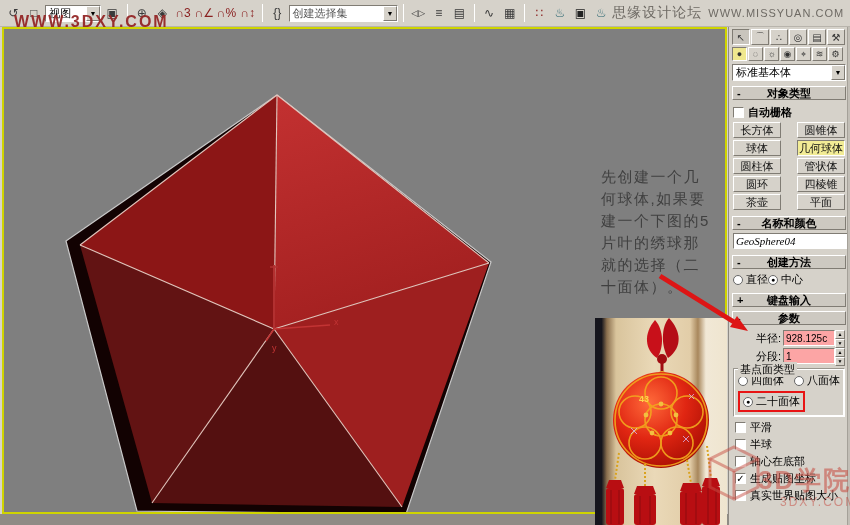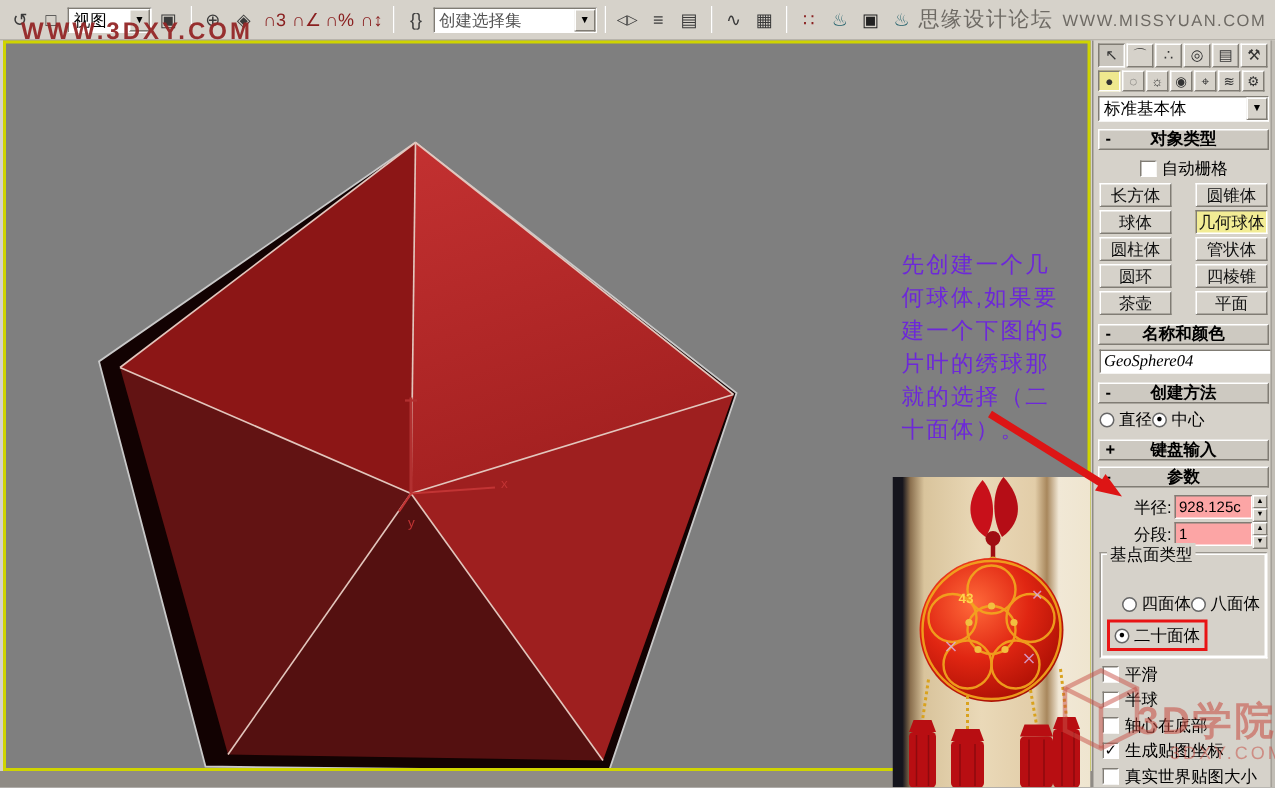--- a/index.html
+++ b/index.html
@@ -23,21 +23,21 @@
 
   
   .viewport { position:absolute; left:2px; top:27px; width:725px; height:487px;
               background:#7f7f7f; border:2px solid #cfd400; }
   .vp-svg { position:absolute; left:0; top:0; }
 
   .wm-top { position:absolute; left:14px; top:13px; z-index:22; font-size:16px; font-weight:bold;
             letter-spacing:2px; color:rgba(148,38,38,0.95);text-align:center; }
 
   .annotation { position:absolute; left:601px; top:166px; width:132px; z-index:35;
-                color:#6d28d9; font-size:15px; line-height:22px; letter-spacing:1.5px; }
+                color:#404040; font-size:15px; line-height:22px; letter-spacing:1.5px; }
 
   .arrow-svg { position:absolute; left:640px; top:260px; z-index:45; }
 
   
   .photo { position:absolute; left:595px; top:318px; width:132px; height:207px; z-index:30; }
 
   
   .logo-wm { position:absolute; left:700px; top:437px; width:148px; height:86px; z-index:40; pointer-events:none; }
   .logo-wm .lw-title { position:absolute; left:58px; top:26px; font-size:26px; font-weight:bold;
                        color:rgba(198,72,62,0.55); letter-spacing:2px; white-space:nowrap; }
@@ -89,21 +89,21 @@
   .spin { display:flex; height:16px; }
   .spin .val { width:52px; background:#fca5a5; border:1px solid; border-color:#807c74 #fff #fff #807c74;
                font-size:10px; display:flex; align-items:center; padding-left:2px; overflow:hidden; white-space:nowrap; }
   .spin .arrows { display:flex; flex-direction:column; width:10px; }
   .spin .arrows span { flex:1; font-size:5px; line-height:7px; text-align:center; background:#d6d2ca;
                border:1px solid; border-color:#fff #807c74 #807c74 #fff; cursor:pointer; }
 
   .groupbox { border:1px solid #9a968e; border-right-color:#fff; border-bottom-color:#fff;
               outline:1px solid #fff; outline-offset:-2px; margin:4px 0 3px 0; padding:2px 3px 3px 3px; position:relative; }
   .groupbox .glabel { position:absolute; top:-7px; left:4px; background:#d6d2ca; padding:0 2px; font-size:11px; }
-  .g2col { display:flex; justify-content:flex-end; padding:2px 1px;margin-top:22px; }
+  .g2col { display:flex; justify-content:space-between; padding:2px 1px; }
   .redbox { border:2px solid #e81414; padding:1px 3px; display:inline-flex;text-align:center; }
 
   .bottomstrip { position:absolute; left:0; top:514px; width:728px; height:11px; background:#8f8b85; }
 </style>
 </head>
 <body>
 
 <div id="app">
 
   <div class="toolbar">
@@ -325,21 +325,21 @@
       <span>标准基本体</span>
       <span class="ddarrow">▼</span>
     </div>
 
     <div class="rollout">
       <div class="r-head">
         <span class="coll">-</span>
         <span>对象类型</span>
       </div>
       <div class="r-body">
-        <div class="cbrow" style="justify-content:center;margin-left:0;">
+        <div class="cbrow" style="justify-content:flex-start;margin-left:0;font-weight:bold;">
           <span class="cbox"></span>
           <span>自动栅格</span>
         </div>
         <div class="btn-grid">
           <span class="pbtn">长方体</span>
           <span class="pbtn">圆锥体</span>
           <span class="pbtn">球体</span>
           <span class="pbtn active">几何球体</span>
           <span class="pbtn">圆柱体</span>
           <span class="pbtn">管状体</span>

